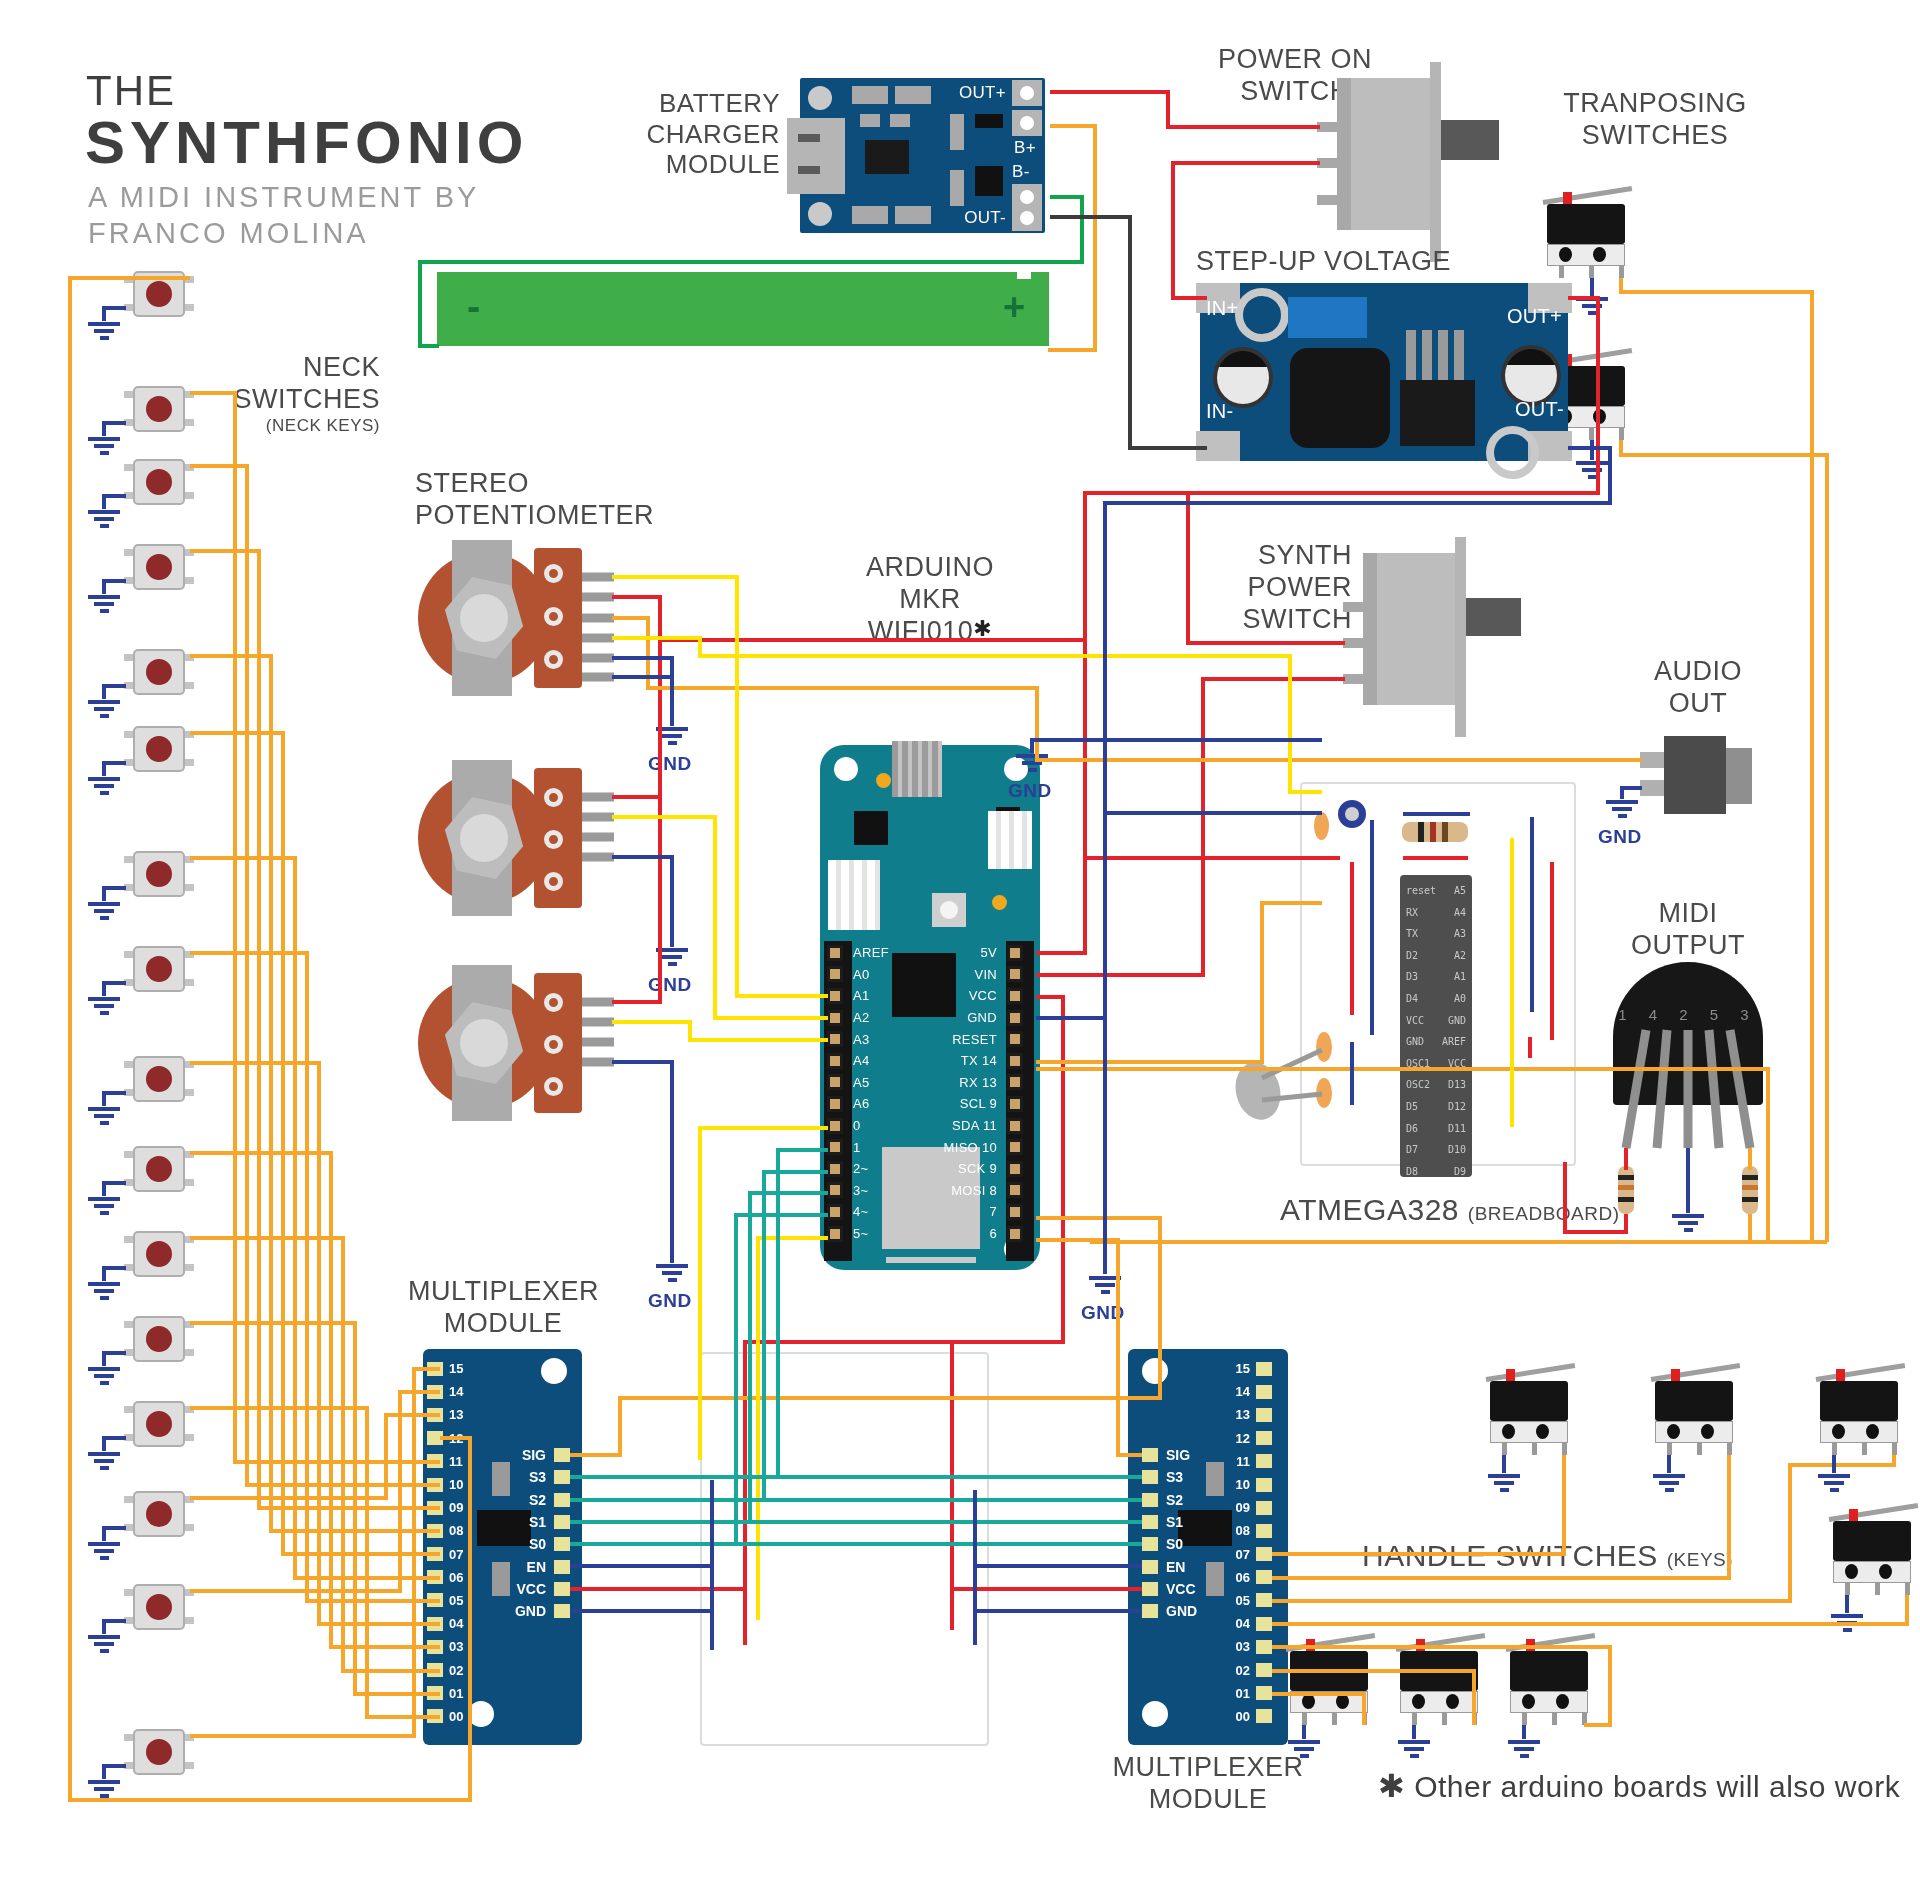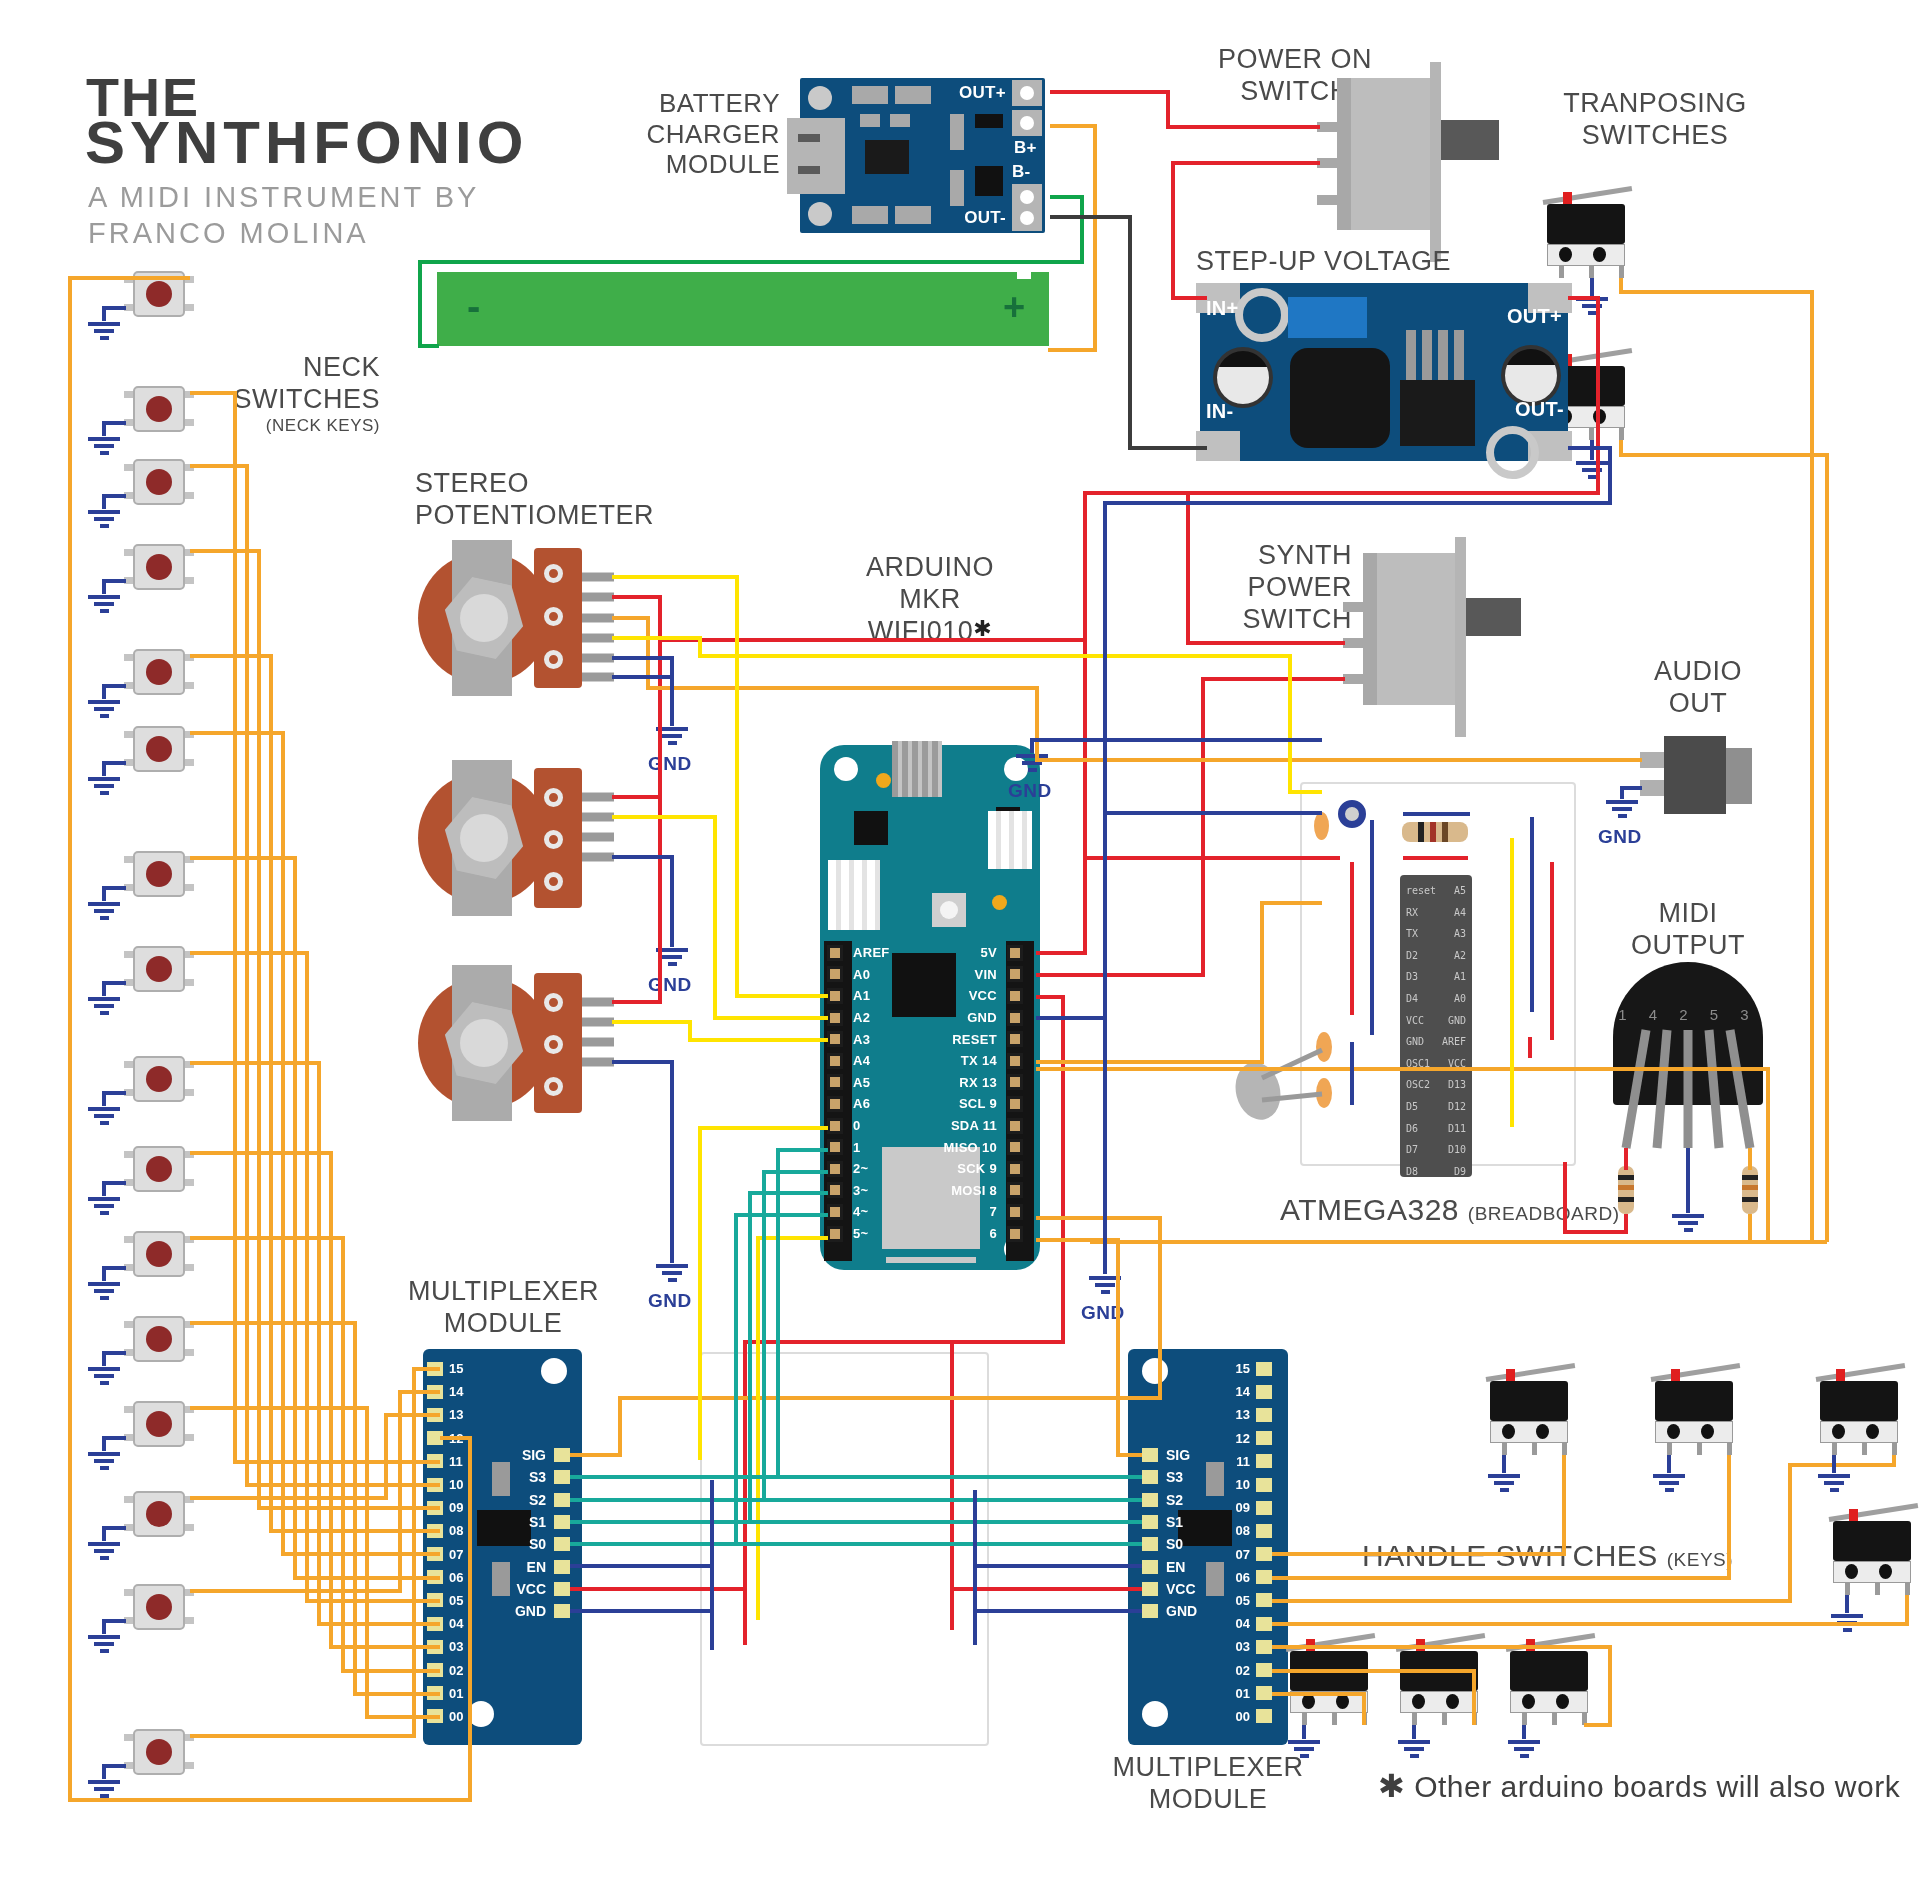--- a/index.html
+++ b/index.html
@@ -41,41 +41,41 @@
   .pot .band{position:absolute;left:34px;top:-12px;width:60px;height:156px;background:#ababab}
   .pot .circ{position:absolute;left:0;top:0;width:132px;height:132px;border-radius:50%;background:linear-gradient(90deg,#b35230 0 26%,#ababab 26% 71%,#b35230 71%)}
   .pot .br{position:absolute;left:116px;top:-4px;width:48px;height:140px;background:#b35230;border-radius:4px}
   .pot .hx{position:absolute;left:26px;top:26px;width:80px;height:80px;background:#bdbdbd;clip-path:polygon(25% 3%,75% 3%,100% 50%,75% 97%,25% 97%,0 50%);transform:rotate(12deg)}
   .pot .kb{position:absolute;left:42px;top:42px;width:48px;height:48px;border-radius:50%;background:#d9d9d9}
   .pot .hole{position:absolute;width:9px;height:9px;border:5px solid #e8e8e8;border-radius:50%;background:#b35230}
   
   .ardrow{display:flex;align-items:center;height:21.6px;gap:10px}
   .ardrow.r{justify-content:flex-end}
   .pad{flex:0 0 16px;width:16px;height:16px;background:#c9a36a;border:3px solid #1c1c1c;box-sizing:border-box}
-  .plbl{color:#fff;font-weight:bold;font-size:13px;letter-spacing:.3px;white-space:nowrap}
+  .plbl{color:#fff;font-weight:normal;font-size:13px;letter-spacing:.3px;white-space:nowrap}
   .chiprow{height:21.6px;line-height:21.6px;font-size:10px;color:#c9c9c9;font-family:"DejaVu Sans Mono",monospace}
   .muxrow{display:flex;align-items:center;height:23.2px;gap:6px}
   .muxrow.r{justify-content:flex-end}
   .muxrow8{display:flex;align-items:center;height:22.3px;gap:8px}
   .muxrow8.r{justify-content:flex-end}
   .kpad{flex:0 0 16px;width:16px;height:14px;background:#e8e39a}
   .mlbl{color:#fff;font-weight:bold;font-size:13px;white-space:nowrap}
   .res{position:absolute;width:16px;height:48px;background:#d9b98c;border-radius:7px}
   .res i{position:absolute;left:0;width:16px;height:5px}
   .hres{position:absolute;width:66px;height:20px;background:#d9b98c;border-radius:8px}
   .hres i{position:absolute;top:0;width:6px;height:20px}
   svg{position:absolute;left:0;top:0}
   .wh{position:absolute;border-radius:50%;background:#fff}
 </style>
 </head>
 <body>
 
 <div id="stage">
 
-  <div class="lbl" style="left:86px;top:66px;font-size:54px;font-weight:bold;color:#3f3f3f;letter-spacing:2px">THE</div>
+  <div class="lbl" style="left:86px;top:66px;font-size:42px;font-weight:normal;color:#3f3f3f;letter-spacing:2px">THE</div>
   <div class="lbl" style="left:85px;top:108px;font-size:60px;font-weight:bold;color:#3f3f3f;letter-spacing:5px">SYNTHFONIO</div>
   <div class="lbl" style="left:88px;top:180px;font-size:29px;color:#9b9b9b;letter-spacing:3px">A MIDI INSTRUMENT BY</div>
   <div class="lbl" style="left:88px;top:216px;font-size:29px;color:#9b9b9b;letter-spacing:3px">FRANCO MOLINA</div>
 
   <div class="lbl" style="left:628px;top:88px;width:152px;text-align:right;font-size:26px">
     <div>BATTERY</div>
     <div>CHARGER</div>
     <div>MODULE</div>
   </div>
   <div class="board" style="left:800px;top:78px;width:245px;height:155px;border-radius:2px">

